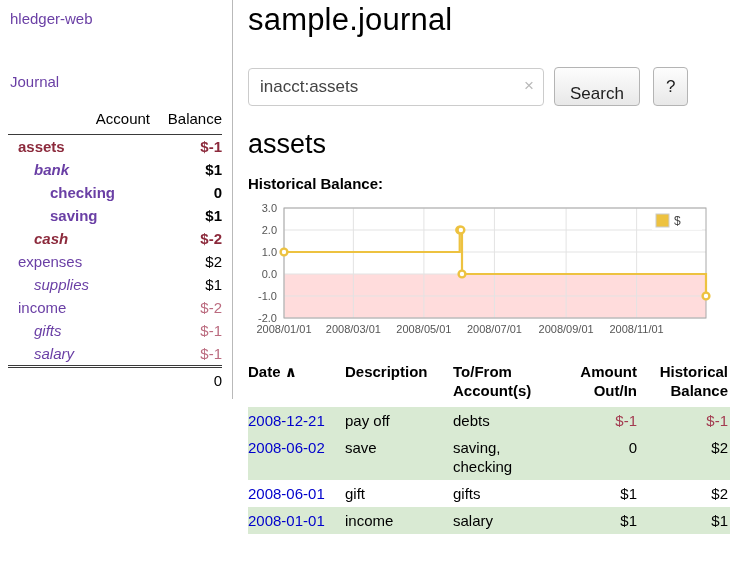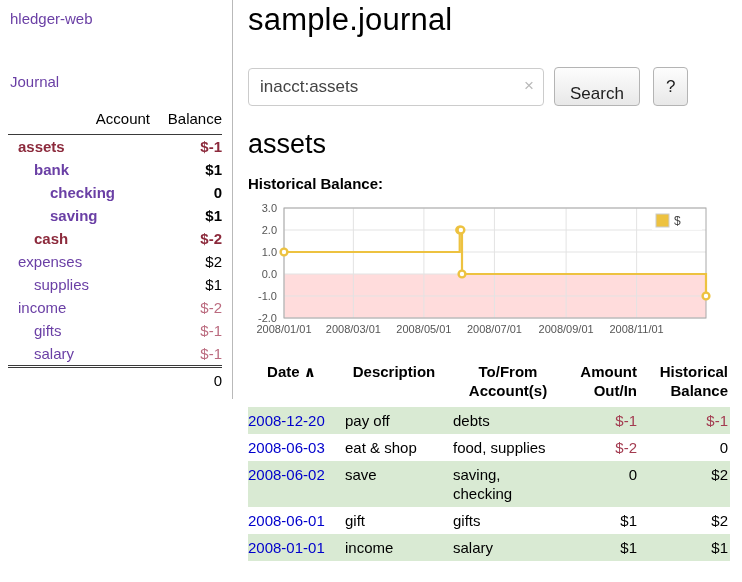--- a/index.html
+++ b/index.html
@@ -24,21 +24,21 @@
   .app-title { margin: 2px 0 0 2px; }
   .journal-link { margin: 46px 0 18px 2px; }
   table.accounts { width: 100%; border-collapse: collapse; }
   table.accounts th {
     font-weight: normal; font-size: 15px; padding: 2px 0 7px 0;
     border-bottom: 1px solid #3a3a3a; text-align: right;
   }
   table.accounts th.r { text-align: right; }
   table.accounts td { padding: 3px 0; vertical-align: top; }
   .ind0 { padding-left: 10px !important; }
-  .ind1 { padding-left: 26px !important; }
+  .ind1 { padding-left: 26px !important; font-style: italic; }
   .ind2 { padding-left: 42px !important; }
   a.acct { color: var(--link-purple, #6a3fa5); text-decoration: none; cursor: pointer; }
   a.acct.b { font-weight: bold; }
   a.acct.nr { color: var(--negative-dark, #8c2a3c); }
   td.bal { text-align: right; }
   td.bal.b { font-weight: bold; }
   td.bal.nr { color: var(--negative-dark, #8c2a3c); }
   td.bal.ns { color: var(--negative-rose, #bb6b7f); }
   table.accounts tfoot td {
     border-top: 3px double #3a3a3a; text-align: right; padding: 4px 0;
@@ -70,21 +70,21 @@
 
   
   .chart-wrap { width: 470px; }
   .chart-wrap svg { display: block; }
   .tick { font-family: "Liberation Sans", sans-serif; font-size: 11px; fill: #555; }
   .legend-label { font-family: "Liberation Sans", sans-serif; font-size: 12px; fill: #444; }
 
   
   table.register { border-collapse: collapse; table-layout: fixed; width: 482px; margin-top: 20px; }
   table.register th {
-    font-weight: bold; text-align: center; vertical-align: top;
+    font-weight: bold; text-align: left; vertical-align: top;
     padding: 2px 10px 7px 0; white-space: pre-line; line-height: 19px;
   }
   table.register th.r, table.register td.r { text-align: right; }
   table.register th:last-child, table.register td:last-child { padding-right: 2px; }
   table.register td {
     padding: 4px 10px 4px 0; vertical-align: top;
     white-space: pre-line; line-height: 19px;
   }
   tr.stripe { background: var(--row-stripe, #d9ead3); }
   a.date-link { color: var(--date-link, #0000cc); text-decoration: none; cursor: pointer; }
@@ -227,32 +227,25 @@
             <th class="">To/From
 Account(s)</th>
             <th class="r">Amount
 Out/In</th>
             <th class="r">Historical
 Balance</th>
           </tr>
       </thead>
       <tbody>
           <tr class="stripe">
-            <td><a class="date-link">2008-12-20</a></td>
+            <td><a class="date-link">2008-12-21</a></td>
             <td class="">pay off</td>
             <td class="">debts</td>
             <td class="r neg">$-1</td>
             <td class="r neg">$-1</td>
-          </tr>
-          <tr class="">
-            <td><a class="date-link">2008-06-03</a></td>
-            <td class="">eat &amp; shop</td>
-            <td class="">food, supplies</td>
-            <td class="r neg">$-2</td>
-            <td class="r">0</td>
           </tr>
           <tr class="stripe">
             <td><a class="date-link">2008-06-02</a></td>
             <td class="">save</td>
             <td class="">saving,
 checking</td>
             <td class="r">0</td>
             <td class="r">$2</td>
           </tr>
           <tr class="">

